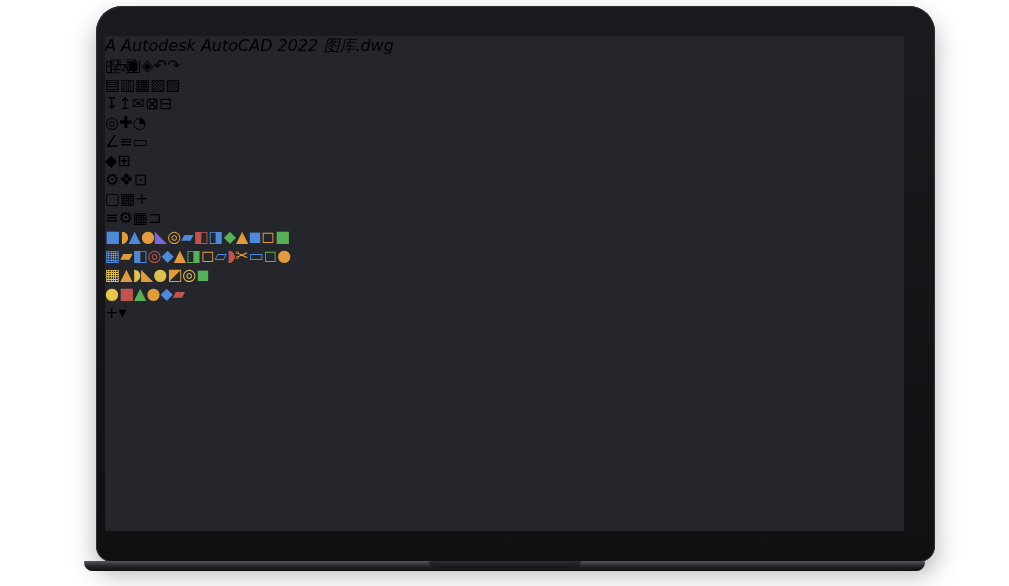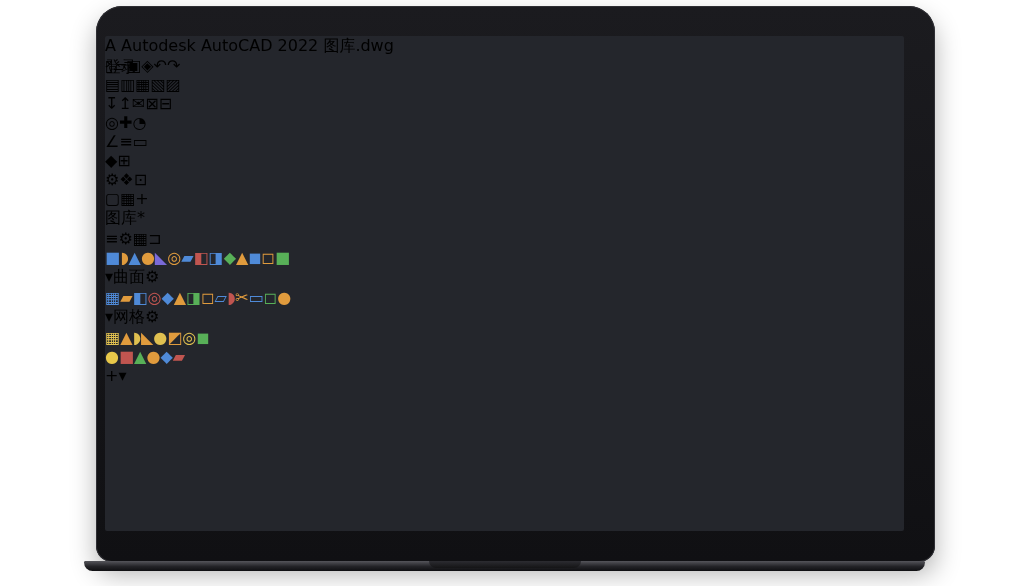--- a/index.html
+++ b/index.html
@@ -2,21 +2,21 @@
 <html style="--accent: #2f6fed;"><head>
 <meta charset="utf-8">
 <style>
   html,body{margin:0;padding:0;background:#ffffff;}
   .stage{position:relative;width:1009px;height:586px;background:#ffffff;overflow:hidden;
          font-family:"DejaVu Sans","Liberation Sans",sans-serif;}
   
   .laptop{position:absolute;left:96px;top:6px;width:839px;height:556px;
           background:linear-gradient(#1b1b1f,#101013);
           border-radius:26px 26px 16px 16px;
-          box-shadow:0 12px 26px rgba(0,0,0,.30), inset 0 0 0 1px #2e2e33;}
+          box-shadow:0 12px 26px rgba(0,0,0,.30), inset 0 0 0 1px #2e2e33;font-style:italic;}
   .screen{position:absolute;left:9px;top:30px;width:799px;height:495px;background:#24262c;
           overflow:hidden;display:flex;flex-direction:column;border-radius:2px;}
   .chin{position:absolute;left:0;right:0;bottom:0;height:30px;display:flex;align-items:center;justify-content:center;}
   .brand{color:#ffffff;font-size:13px;font-weight:bold;letter-spacing:.4px;}
   .base{position:absolute;left:84px;top:561px;width:841px;height:10px;
         background:linear-gradient(#55555b,#232327 55%,#0f0f12);border-radius:2px 2px 12px 12px;}
   .scoop{position:absolute;left:50%;transform:translateX(-50%);top:0;width:152px;height:7px;
          background:linear-gradient(#2c2c31,#141416);border-radius:0 0 14px 14px;}
   
   .titlebar{height:20px;background:linear-gradient(#43474e,#343godine:0;}
@@ -97,33 +97,28 @@
           <div class="tgroup"><span class="tool-icon">▤</span><span class="tool-icon">▥</span><span class="tool-icon">▦</span><span class="tool-icon">▧</span><span class="tool-icon">▨</span></div>
           <div class="tgroup"><span class="tool-icon">↧</span><span class="tool-icon">↥</span><span class="tool-icon">✉</span><span class="tool-icon">⊠</span><span class="tool-icon">⊟</span></div>
           <div class="tgroup"><span class="tool-icon">◎</span><span class="tool-icon">✚</span><span class="tool-icon">◔</span></div>
           <div class="tgroup"><span class="tool-icon">∠</span><span class="tool-icon">≡</span><span class="tool-icon">▭</span></div>
           <div class="tgroup"><span class="tool-icon">◆</span><span class="tool-icon">⊞</span></div>
           <div class="tgroup"><span class="tool-icon">⚙</span><span class="tool-icon">❖</span><span class="tool-icon">⊡</span></div>
         </div>
 
       <div class="tabrow">
         <div class="tab-icons" id="tabicons"><span class="tool-icon">▢</span><span class="tool-icon">▦</span><span class="tool-icon">+</span></div>
-        <div class="doc-tab">
-          <span>图库*</span>
-        </div>
         <div class="flex-sp"></div>
         <div class="panel-header" id="panelheader"><span class="tool-icon">≡</span><span class="tool-icon">⚙</span><span class="tool-icon active">▦</span><span class="tool-icon dock">⊐</span></div>
       </div>
 
       <div class="main">
         <div class="palette" id="palette">
             <div class="pgrid"><span class="picon" style="color: rgb(79, 138, 216);">■</span><span class="picon" style="color: rgb(224, 155, 61);">◗</span><span class="picon" style="color: rgb(79, 138, 216);">▲</span><span class="picon" style="color: rgb(224, 155, 61);">●</span><span class="picon" style="color: rgb(122, 106, 216);">◣</span><span class="picon" style="color: rgb(224, 155, 61);">◎</span><span class="picon" style="color: rgb(79, 138, 216);">▰</span><span class="picon" style="color: rgb(192, 85, 80);">◧</span><span class="picon" style="color: rgb(79, 138, 216);">◨</span><span class="picon" style="color: rgb(88, 176, 88);">◆</span><span class="picon" style="color: rgb(224, 155, 61);">▲</span><span class="picon" style="color: rgb(79, 138, 216);">◼</span><span class="picon" style="color: rgb(224, 155, 61);">◻</span><span class="picon" style="color: rgb(88, 176, 88);">■</span></div>
-            <div class="psec-head"><span class="chev">▾</span><span>曲面</span><span class="gear">⚙</span></div>
             <div class="pgrid"><span class="picon" style="color: rgb(79, 138, 216);">▦</span><span class="picon" style="color: rgb(224, 155, 61);">▰</span><span class="picon" style="color: rgb(79, 138, 216);">◧</span><span class="picon" style="color: rgb(192, 85, 80);">◎</span><span class="picon" style="color: rgb(79, 138, 216);">◆</span><span class="picon" style="color: rgb(224, 155, 61);">▲</span><span class="picon" style="color: rgb(88, 176, 88);">◨</span><span class="picon" style="color: rgb(224, 155, 61);">◻</span><span class="picon" style="color: rgb(79, 138, 216);">▱</span><span class="picon" style="color: rgb(192, 85, 80);">◗</span><span class="picon" style="color: rgb(224, 155, 61);">✂</span><span class="picon" style="color: rgb(79, 138, 216);">▭</span><span class="picon" style="color: rgb(88, 176, 88);">◻</span><span class="picon" style="color: rgb(224, 155, 61);">●</span></div>
-            <div class="psec-head"><span class="chev">▾</span><span>网格</span><span class="gear">⚙</span></div>
             <div class="pgrid"><span class="picon" style="color: rgb(224, 192, 80);">▦</span><span class="picon" style="color: rgb(224, 155, 61);">▲</span><span class="picon" style="color: rgb(224, 192, 80);">◗</span><span class="picon" style="color: rgb(224, 155, 61);">◣</span><span class="picon" style="color: rgb(224, 192, 80);">●</span><span class="picon" style="color: rgb(224, 155, 61);">◩</span><span class="picon" style="color: rgb(224, 192, 80);">◎</span><span class="picon" style="color: rgb(88, 176, 88);">◼</span></div>
             <div class="pfooter"><span class="picon" style="color: rgb(232, 200, 74);">●</span><span class="picon" style="color: rgb(192, 85, 80);">■</span><span class="picon" style="color: rgb(88, 176, 88);">▲</span><span class="picon" style="color: rgb(224, 155, 61);">●</span><span class="picon" style="color: rgb(79, 138, 216);">◆</span><span class="picon" style="color: rgb(192, 85, 80);">▰</span></div>
             <div class="pbottom"><span>+</span><span>▾</span></div>
           </div>
 
         <div class="canvas" id="canvas">
           <div class="dashed-frame" id="dashedframe" style="left: 38px; top: 23px; width: 506px; height: 385px;"></div>
 
         <div class="pickbox" style="left: 421px; top: 145px;"></div>
           </div>

